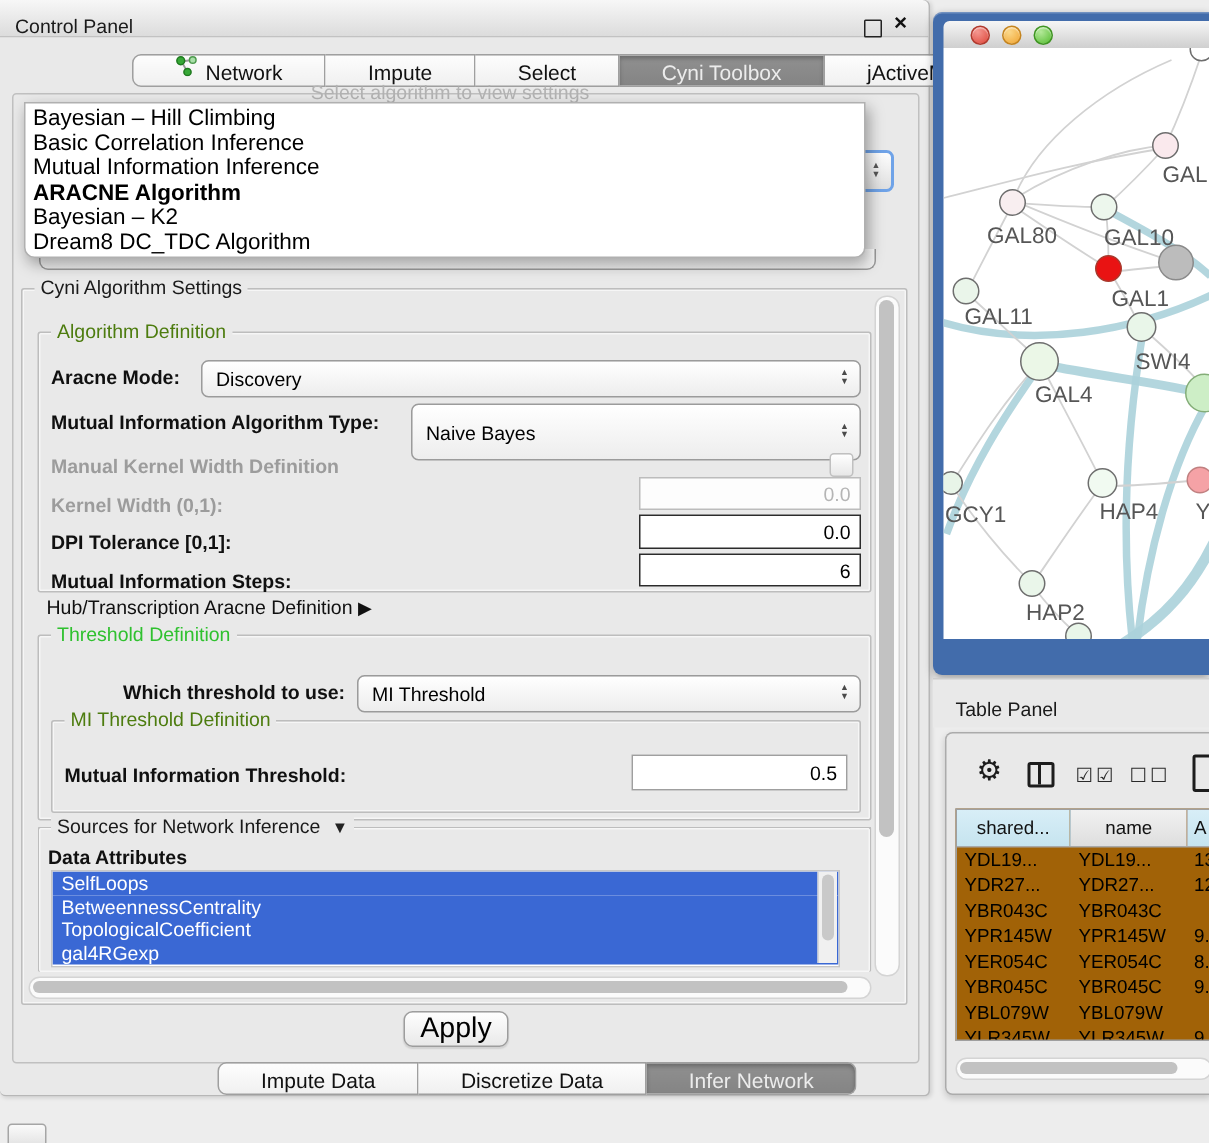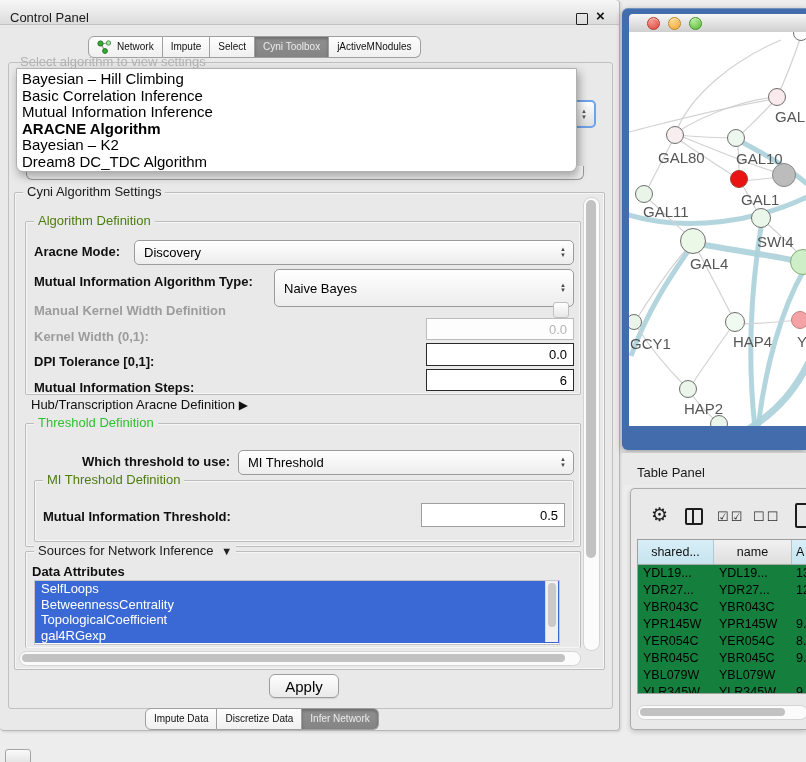--- a/index.html
+++ b/index.html
@@ -12,31 +12,31 @@
              border-left:none;border-radius:0 4px 4px 4px;box-shadow:1px 1px 3px rgba(0,0,0,.12)}
   .cp-titlebar{left:0;top:6;width:619px;height:24px;background:linear-gradient(#f7f7f7,#dcdcdc);
                border-bottom:1px solid #c2c2c2;border-radius:0 4px 0 0}
   .cp-title{left:10px;top:10px;font-size:13px;color:#1a1a1a}
   .float-icon{left:576px;top:13px;width:10px;height:10px;border:1.6px solid #222;border-radius:1px}
   .close-icon{left:596px;top:8px;font-size:15px;font-weight:bold;color:#111;line-height:16px}
 
   
   .seg-bar{display:flex;height:22px}
   .seg{background:linear-gradient(#fdfdfd,#f0f0f0);border:1px solid #9f9f9f;border-left:none;
-       font-size:10px;color:#111;line-height:22px;padding:0 8px;display:flex;align-items:center;gap:5px}
+       font-size:14px;color:#111;line-height:22px;padding:0 28px;display:flex;align-items:flex-start;gap:5px}
   .seg:first-child{border-left:1px solid #9f9f9f;border-radius:6px 0 0 6px}
   .seg:last-child{border-radius:0 6px 6px 0}
   .seg.selected{background:linear-gradient(#909090,#848484);color:#ececec;
                 box-shadow:inset 0 2px 3px rgba(0,0,0,.25)}
 
   .content-panel{left:8px;top:62px;width:603px;height:645px;border:1px solid #c0c0c0;
                  border-radius:3px;background:#e9e9e9}
 
   
-  .combo-placeholder{left:20px;top:54px;width:560px;text-align:left;font-size:13px;color:#b3b3b3}
+  .combo-placeholder{left:20px;top:54px;width:560px;text-align:center;font-size:13px;color:#b3b3b3}
   .stepper-frag{left:572px;top:100px;width:20px;height:24px;border-radius:5px;
                 background:linear-gradient(#fdfdfd,#dfdfdf);border:2px solid #6fa3e8;z-index:20;
                 display:flex;flex-direction:column;align-items:center;justify-content:center;color:#555;font-size:6px;line-height:6px}
   .combo-sliver{left:26px;top:166px;width:556px;height:13px;border:1px solid #9a9a9a;border-top:none;
                 border-radius:0 0 6px 6px;background:linear-gradient(#fff,#ececec);overflow:hidden;z-index:10}
   .combo-sliver span{position:absolute;left:10px;top:-9px;font-size:13px;color:#a9a9a9;white-space:nowrap}
   .popup{left:16px;top:68px;width:561px;height:104px;background:#fff;border:1px solid #b0b0b0;
          border-radius:0 0 7px 7px;box-shadow:2px 4px 10px rgba(0,0,0,.35);z-index:50;padding-top:2px;box-sizing:border-box}
   .pop-item{font-size:15px;color:#000;line-height:16.5px;padding-left:5px;white-space:nowrap}
   .pop-bold{font-weight:bold}
@@ -76,21 +76,21 @@
   .list-scroll{position:absolute;right:1px;top:1px;bottom:1px;width:12px;background:#f0f0f0;border-left:1px solid #d8d8d8}
   .list-thumb{position:absolute;left:1.5px;top:2px;width:8px;height:72%;background:#c9c9c9;border-radius:5px}
 
   
   .vscroll{position:absolute;width:15px;background:#fbfbfb;border:1px solid #d4d4d4;border-radius:8px}
   .vthumb{position:absolute;left:1.5px;top:2px;width:10px;background:#c2c2c2;border-radius:6px}
   .hscroll{position:absolute;height:13px;background:#fbfbfb;border:1px solid #d4d4d4;border-radius:8px}
   .hthumb{position:absolute;top:1.5px;left:2px;height:8px;background:#c2c2c2;border-radius:5px}
 
   .apply-btn{left:269px;top:674px;width:68px;height:22px;background:linear-gradient(#fefefe,#e9e9e9);
-             border:1px solid #9d9d9d;border-radius:6px;font-size:15px;color:#000;
+             border:1px solid #9d9d9d;border-radius:6px;font-size:19px;color:#000;
              display:flex;align-items:center;justify-content:center;box-shadow:0 1px 1px rgba(0,0,0,.1)}
 
   .mini-btn{left:5px;top:749px;width:24px;height:14px;border:1px solid #a5a5a5;border-radius:3px;
             background:linear-gradient(#fafafa,#e2e2e2)}
 
   
   .net-window{left:622px;top:8px;width:184px;height:442px;background:#426cab;border-radius:6px 0 0 6px;
               box-shadow:inset 0 1px 0 rgba(255,255,255,.25), 0 2px 6px rgba(0,0,0,.35)}
   .net-titlebar{left:629px;top:14px;width:177px;height:18px;background:linear-gradient(#f6f6f6,#cfcfcf);
                 border-radius:4px 0 0 0;display:flex;align-items:center;padding-left:18px;gap:8px}
@@ -105,21 +105,21 @@
   
   .tp-strip{left:622px;top:452px;width:184px;height:32px;border-top:1px solid #cdcdcd;background:#e9e9e9}
   .tp-title{left:637px;top:465px;font-size:13px;color:#1a1a1a}
   .tp-window{left:630px;top:488px;width:176px;height:240px;background:#e9e9e9;border:1px solid #ababab;
              border-right:none;border-radius:5px 0 0 5px;box-shadow:0 2px 5px rgba(0,0,0,.18);overflow:hidden}
   .gear-icon{position:absolute;left:20px;top:16px;font-size:19px;color:#1d1d1d;line-height:19px}
   .cols-icon{position:absolute;left:54px;top:19px;width:14px;height:13px;border:2px solid #1d1d1d;border-radius:2px}
   .cols-icon:before{content:"";position:absolute;left:5px;top:0;width:2px;height:13px;background:#1d1d1d}
   .cbpair{position:absolute;top:20px;font-size:13px;color:#2a2a2a;letter-spacing:2px}
   .doc-icon{position:absolute;left:164px;top:14px;width:16px;height:21px;border:2px solid #1d1d1d;border-radius:2px}
-  .tp-table{position:absolute;left:6px;top:50px;width:169px;height:153px;background:#15803d;
+  .tp-table{position:absolute;left:6px;top:50px;width:169px;height:153px;background:#a16207;
             border:1px solid #9f9f9f;border-right:none;overflow:hidden}
   .thead{display:flex;height:24px;border-bottom:1px solid #a8a8a8}
   .th{font-size:12.5px;color:#111;line-height:24px;text-align:center;border-right:1px solid #b7c7cd;
       box-sizing:border-box;flex:none;white-space:nowrap;overflow:hidden}
   .th.c0{width:76px;background:linear-gradient(#d8eef7,#c6e4ef)}
   .th.c1{width:78px;background:linear-gradient(#f1f1f1,#dedede);border-right-color:#bdbdbd}
   .th.c2{width:40px;background:linear-gradient(#d8eef7,#c6e4ef);text-align:left;padding-left:4px}
   .tr{display:flex;height:17px}
   .td{font-size:12.5px;color:#000;line-height:17px;flex:none;white-space:nowrap;overflow:hidden;box-sizing:border-box}
   .td.c0{width:76px;padding-left:5px}

